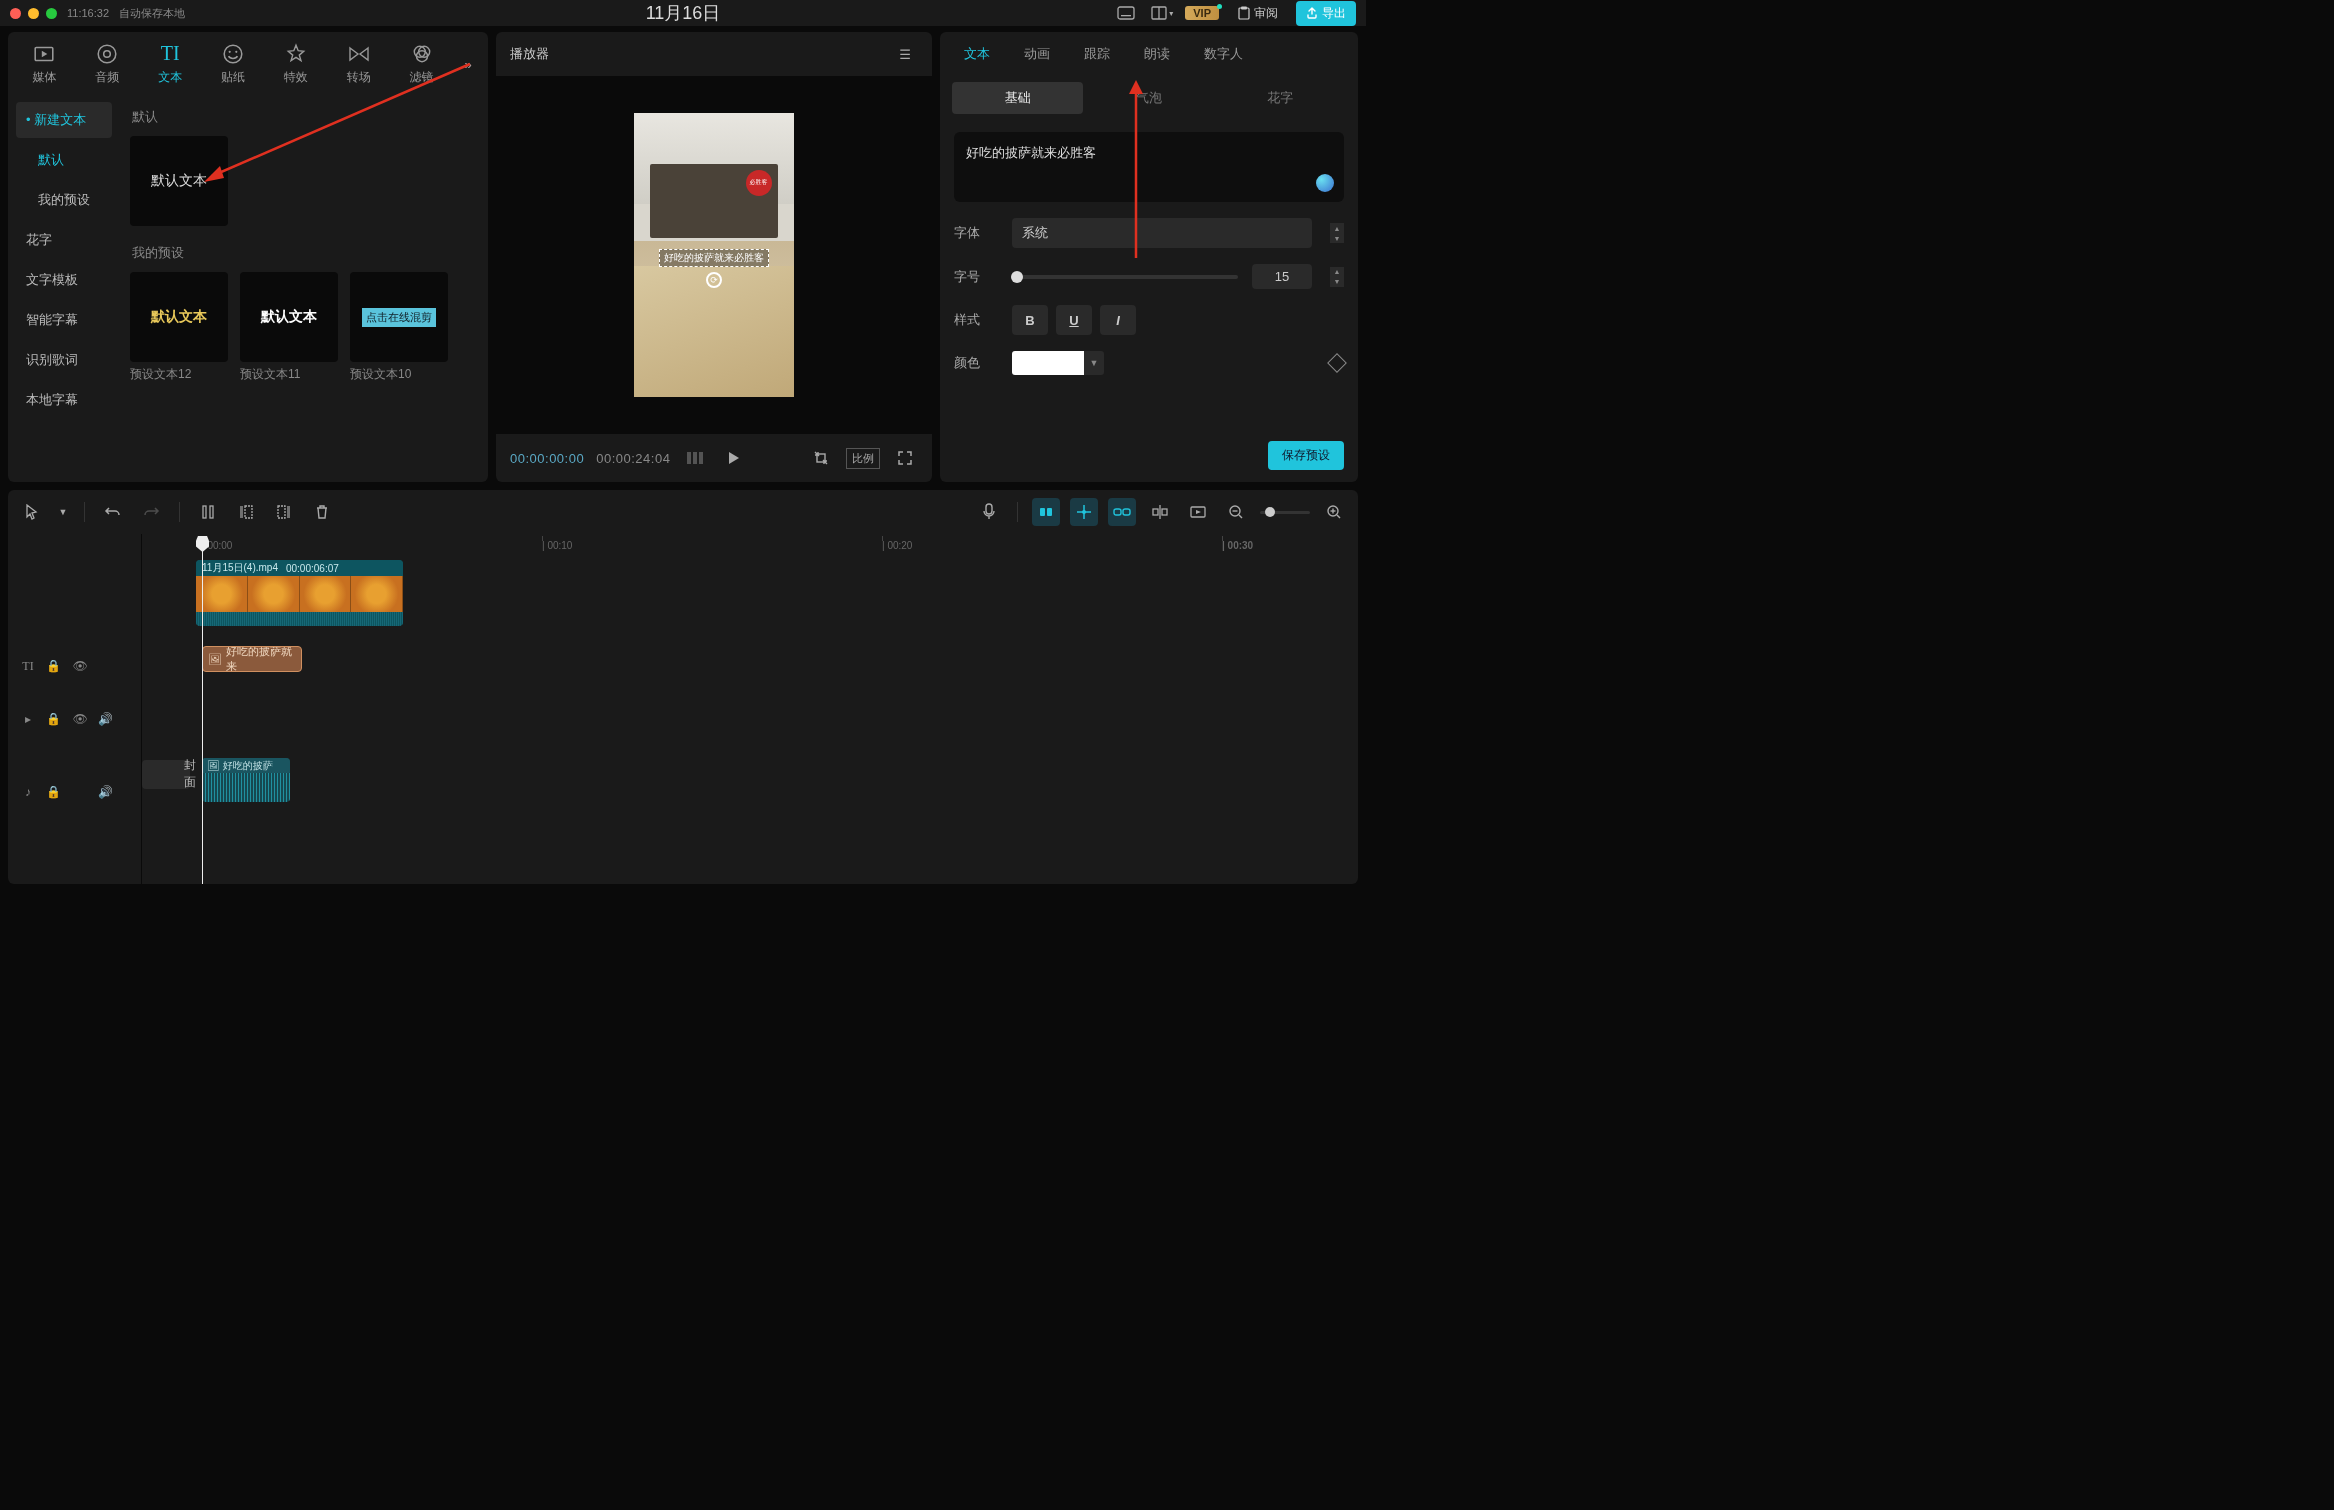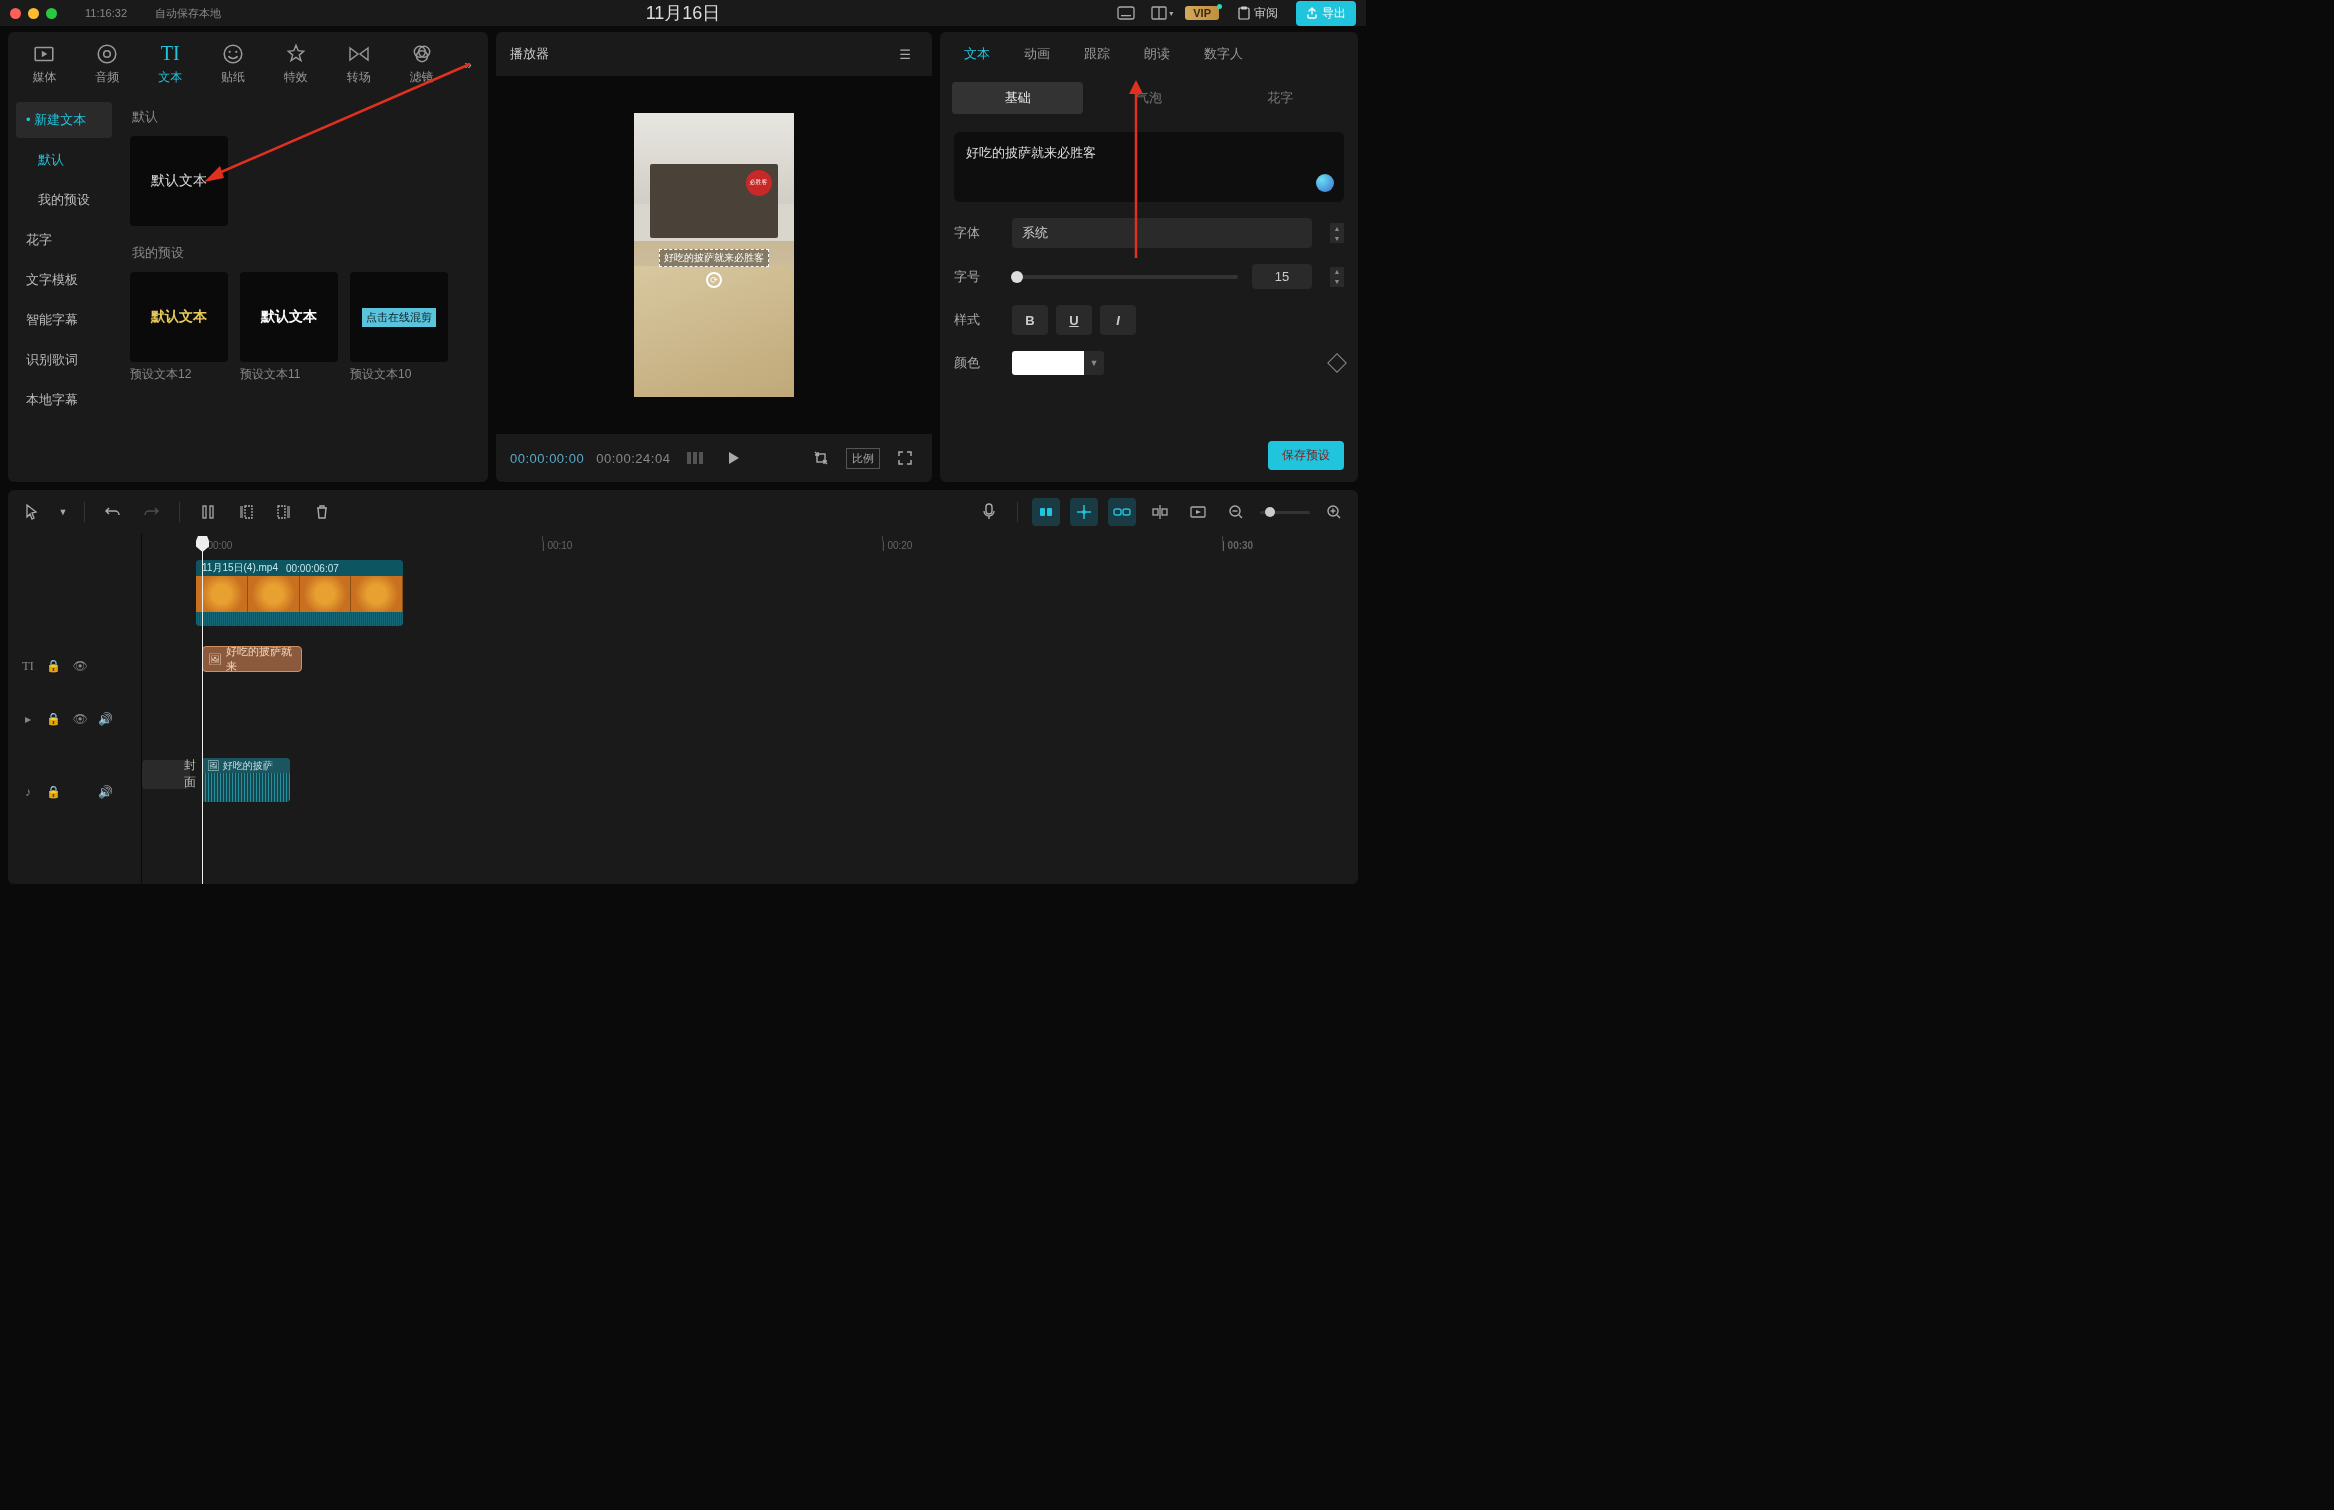--- a/index.html
+++ b/index.html
@@ -3,21 +3,21 @@
 <meta charset="utf-8">
 <style>
 * { margin:0; padding:0; box-sizing:border-box; font-family:-apple-system,"PingFang SC",sans-serif; }
 body { background:#0a0a0a; color:#c0c0c0; font-size:13px; overflow:hidden; width:1366px; height:884px; position:relative; }
 
 
 .titlebar { height:26px; display:flex; align-items:center; padding:0 10px; background:#1a1a1a; position:relative; }
 .traffic { display:flex; gap:7px; }
 .dot { width:11px; height:11px; border-radius:50%; }
 .dot.red{background:#ff5f56;} .dot.yellow{background:#ffbd2e;} .dot.green{background:#27c93f;}
-.titlebar .ts { color:#888; font-size:11px; margin-left:28px; }
+.titlebar .ts { color:#888; font-size:11px; margin-left:10px; }
 .titlebar .center { position:absolute; left:50%; transform:translateX(-50%); color:#ddd; font-size:18px; }
 .titlebar .right { margin-left:auto; display:flex; align-items:center; gap:10px; }
 .icon-btn { width:26px; height:20px; display:flex; align-items:center; justify-content:center; color:#aaa; cursor:pointer; border-radius:3px; }
 .vip { background:linear-gradient(90deg,#d4a95a,#c08f40); color:#3a2a10; padding:1px 8px; border-radius:3px; font-weight:bold; font-size:11px; position:relative; }
 .vip::after{content:"";position:absolute;top:-2px;right:-3px;width:5px;height:5px;border-radius:50%;background:#20e0c0;}
 .review { display:flex; align-items:center; gap:3px; color:#ccc; font-size:12px; padding:3px 8px; }
 .export { background:#20c4dc; color:#fff; padding:4px 10px; border-radius:4px; display:flex; align-items:center; gap:4px; font-size:12px; }
 
 
 .main { display:flex; gap:8px; padding:6px 8px 0 8px; height:456px; }
@@ -85,21 +85,21 @@
 .slider { flex:1; height:4px; background:#333; border-radius:2px; position:relative; cursor:pointer; }
 .slider-thumb { position:absolute; left:2%; top:50%; transform:translate(-50%,-50%); width:12px; height:12px; border-radius:50%; background:#ddd; }
 .numbox { width:60px; background:#2a2a2a; border-radius:4px; padding:5px 0; text-align:center; color:#ccc; }
 .style-btns { display:flex; gap:8px; }
 .style-btn { width:36px; height:30px; background:#2a2a2a; border-radius:4px; display:flex; align-items:center; justify-content:center; color:#ccc; cursor:pointer; font-weight:bold; }
 .color-pick { display:flex; align-items:center; gap:0; }
 .color-swatch { width:72px; height:24px; background:#fff; border-radius:3px 0 0 3px; cursor:pointer; }
 .color-dd { width:20px; height:24px; background:#2a2a2a; border-radius:0 3px 3px 0; display:flex; align-items:center; justify-content:center; font-size:9px; color:#888; cursor:pointer; }
 .diamond { margin-left:auto; width:14px; height:14px; border:1.5px solid #888; transform:rotate(45deg); cursor:pointer; }
 .insp-footer { padding:8px 14px 12px; display:flex; justify-content:flex-end; }
-.save-preset { background:#20c4dc; color:#7f1d1d; padding:6px 14px; border-radius:4px; font-size:12px; cursor:pointer; }
+.save-preset { background:#20c4dc; color:#0f172a; padding:6px 14px; border-radius:4px; font-size:12px; cursor:pointer; }
 
 
 .tl-toolbar { height:44px; background:#1a1a1a; margin:8px 8px 0; border-radius:6px 6px 0 0; display:flex; align-items:center; padding:0 10px; gap:10px; }
 .tl-toolbar .sep { width:1px; height:20px; background:#333; margin:0 4px; }
 .tool-ic { width:28px; height:28px; display:flex; align-items:center; justify-content:center; color:#aaa; cursor:pointer; border-radius:4px; }
 .tool-ic.hl { background:#1a3a44; color:#20c4dc; }
 .tl-toolbar .flex { flex:1; }
 .zoom-slider { width:50px; height:3px; background:#333; border-radius:2px; position:relative; }
 .zoom-slider::after{content:"";position:absolute;left:20%;top:50%;transform:translate(-50%,-50%);width:10px;height:10px;border-radius:50%;background:#ccc;}
 

